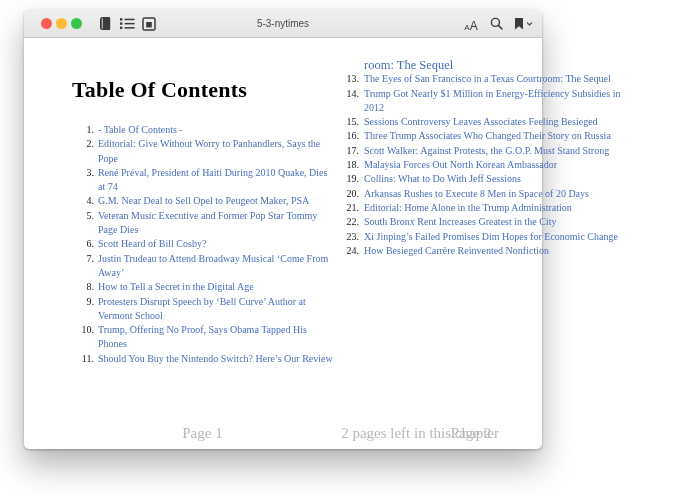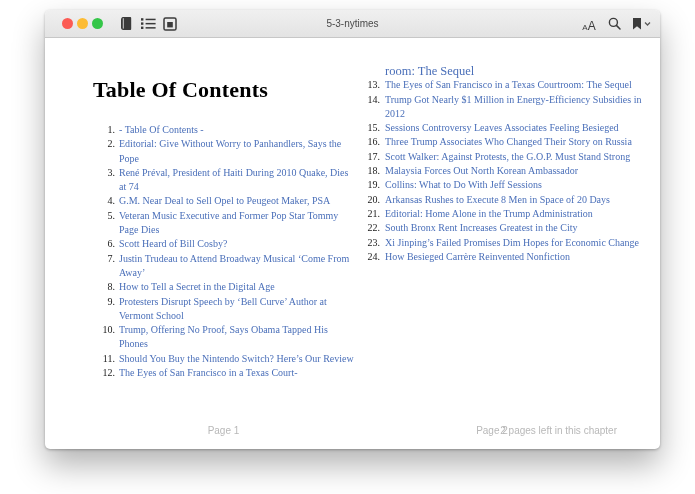--- a/index.html
+++ b/index.html
@@ -2,21 +2,21 @@
 <html><head>
 <meta charset="utf-8">
 <style>
   html,body{margin:0;padding:0;}
   body{
     width:695px;height:494px;position:relative;overflow:hidden;
     background:#ffffff;
     font-family:"Liberation Sans","DejaVu Sans",sans-serif;
   }
   .window{
-    position:absolute;left:45px;top:10px;width:615px;height:439px;
+    position:absolute;left:24px;top:10px;width:518px;height:439px;
     background:#ffffff;border-radius:5px;
     box-shadow:0 1px 3px rgba(0,0,0,.28), 0 16px 32px rgba(0,0,0,.30);
   }
   
   .titlebar{
     position:relative;height:28px;
     background:linear-gradient(#f0f0f0,#e3e3e3);
     border-bottom:1px solid #c7c7c7;
     border-radius:5px 5px 0 0;
     display:flex;align-items:center;padding:0 10px;box-sizing:border-box;
@@ -35,42 +35,42 @@
   .aA .a-big{font-size:12px;}
   .chev{margin-left:1px;}
   
   .content{
     position:relative;height:410px;
     font-family:"Liberation Serif","DejaVu Serif",serif;
     color:#1a1a1a;
   }
   .cols{display:flex;padding:0 15px 0 48px;box-sizing:border-box;}
   .col-left{width:261px;flex:none;}
-  .col-right{width:291px;flex:none;padding-top:26px;box-sizing:border-box;}
+  .col-right{width:291px;flex:none;padding-top:20px;box-sizing:border-box;}
   h1.toc-heading{
     margin:40px 0 0 0;font-size:22px;line-height:24px;font-weight:bold;color:#000000;
     letter-spacing:.2px;
   }
   .toc-list{margin-top:21px;}
   .toc-item{display:flex;align-items:flex-start;font-size:10px;line-height:14.3px;}
   .toc-num{flex:none;width:22px;text-align:right;margin-right:4px;color:#222;}
   .col-right .toc-num{width:26px;margin-right:5px;}
   .toc-link{
     flex:1;color:var(--link-color,#4a6fb9);text-decoration:none;cursor:pointer;
     overflow-wrap:break-word;
   }
   .continuation{
     margin-left:31px;font-size:12.5px;line-height:14.3px;
     color:var(--link-color,#4a6fb9);cursor:pointer;
   }
   
   .footer{
     position:absolute;left:0;right:0;bottom:11px;height:12px;
-    font-family:Liberation Sans, sans-serif;
-    font-size:10px;color:#b8b8b8;
+    font-family:Liberation Serif, serif;
+    font-size:15px;color:#b8b8b8;
   }
   .pg1{position:absolute;left:48px;width:261px;text-align:center;}
   .pg2{position:absolute;left:390px;width:114px;text-align:center;}
   .chapter-status{position:absolute;right:43px;}
   svg{display:block;}
 </style>
 </head>
 <body>
 
 <div class="window">
@@ -183,24 +183,20 @@
             <div class="toc-item">
               <span class="toc-num">10.</span>
               <a class="toc-link">Trump, Offering No Proof, Says Obama Tapped His Phones</a>
             </div>
 
             <div class="toc-item">
               <span class="toc-num">11.</span>
               <a class="toc-link">Should You Buy the Nintendo Switch? Here’s Our Review</a>
             </div>
 
-            <div class="toc-item">
-              <span class="toc-num">12.</span>
-              <a class="toc-link">The Eyes of San Francisco in a Texas Court-</a>
-            </div>
           </div>
       </div>
 
       <div class="col-right">
         <div class="continuation">room: The Sequel</div>
         <div class="toc-list" style="margin-top:0;">
 
             <div class="toc-item">
               <span class="toc-num">13.</span>
               <a class="toc-link">The Eyes of San Francisco in a Texas Court­room: The Sequel</a>

